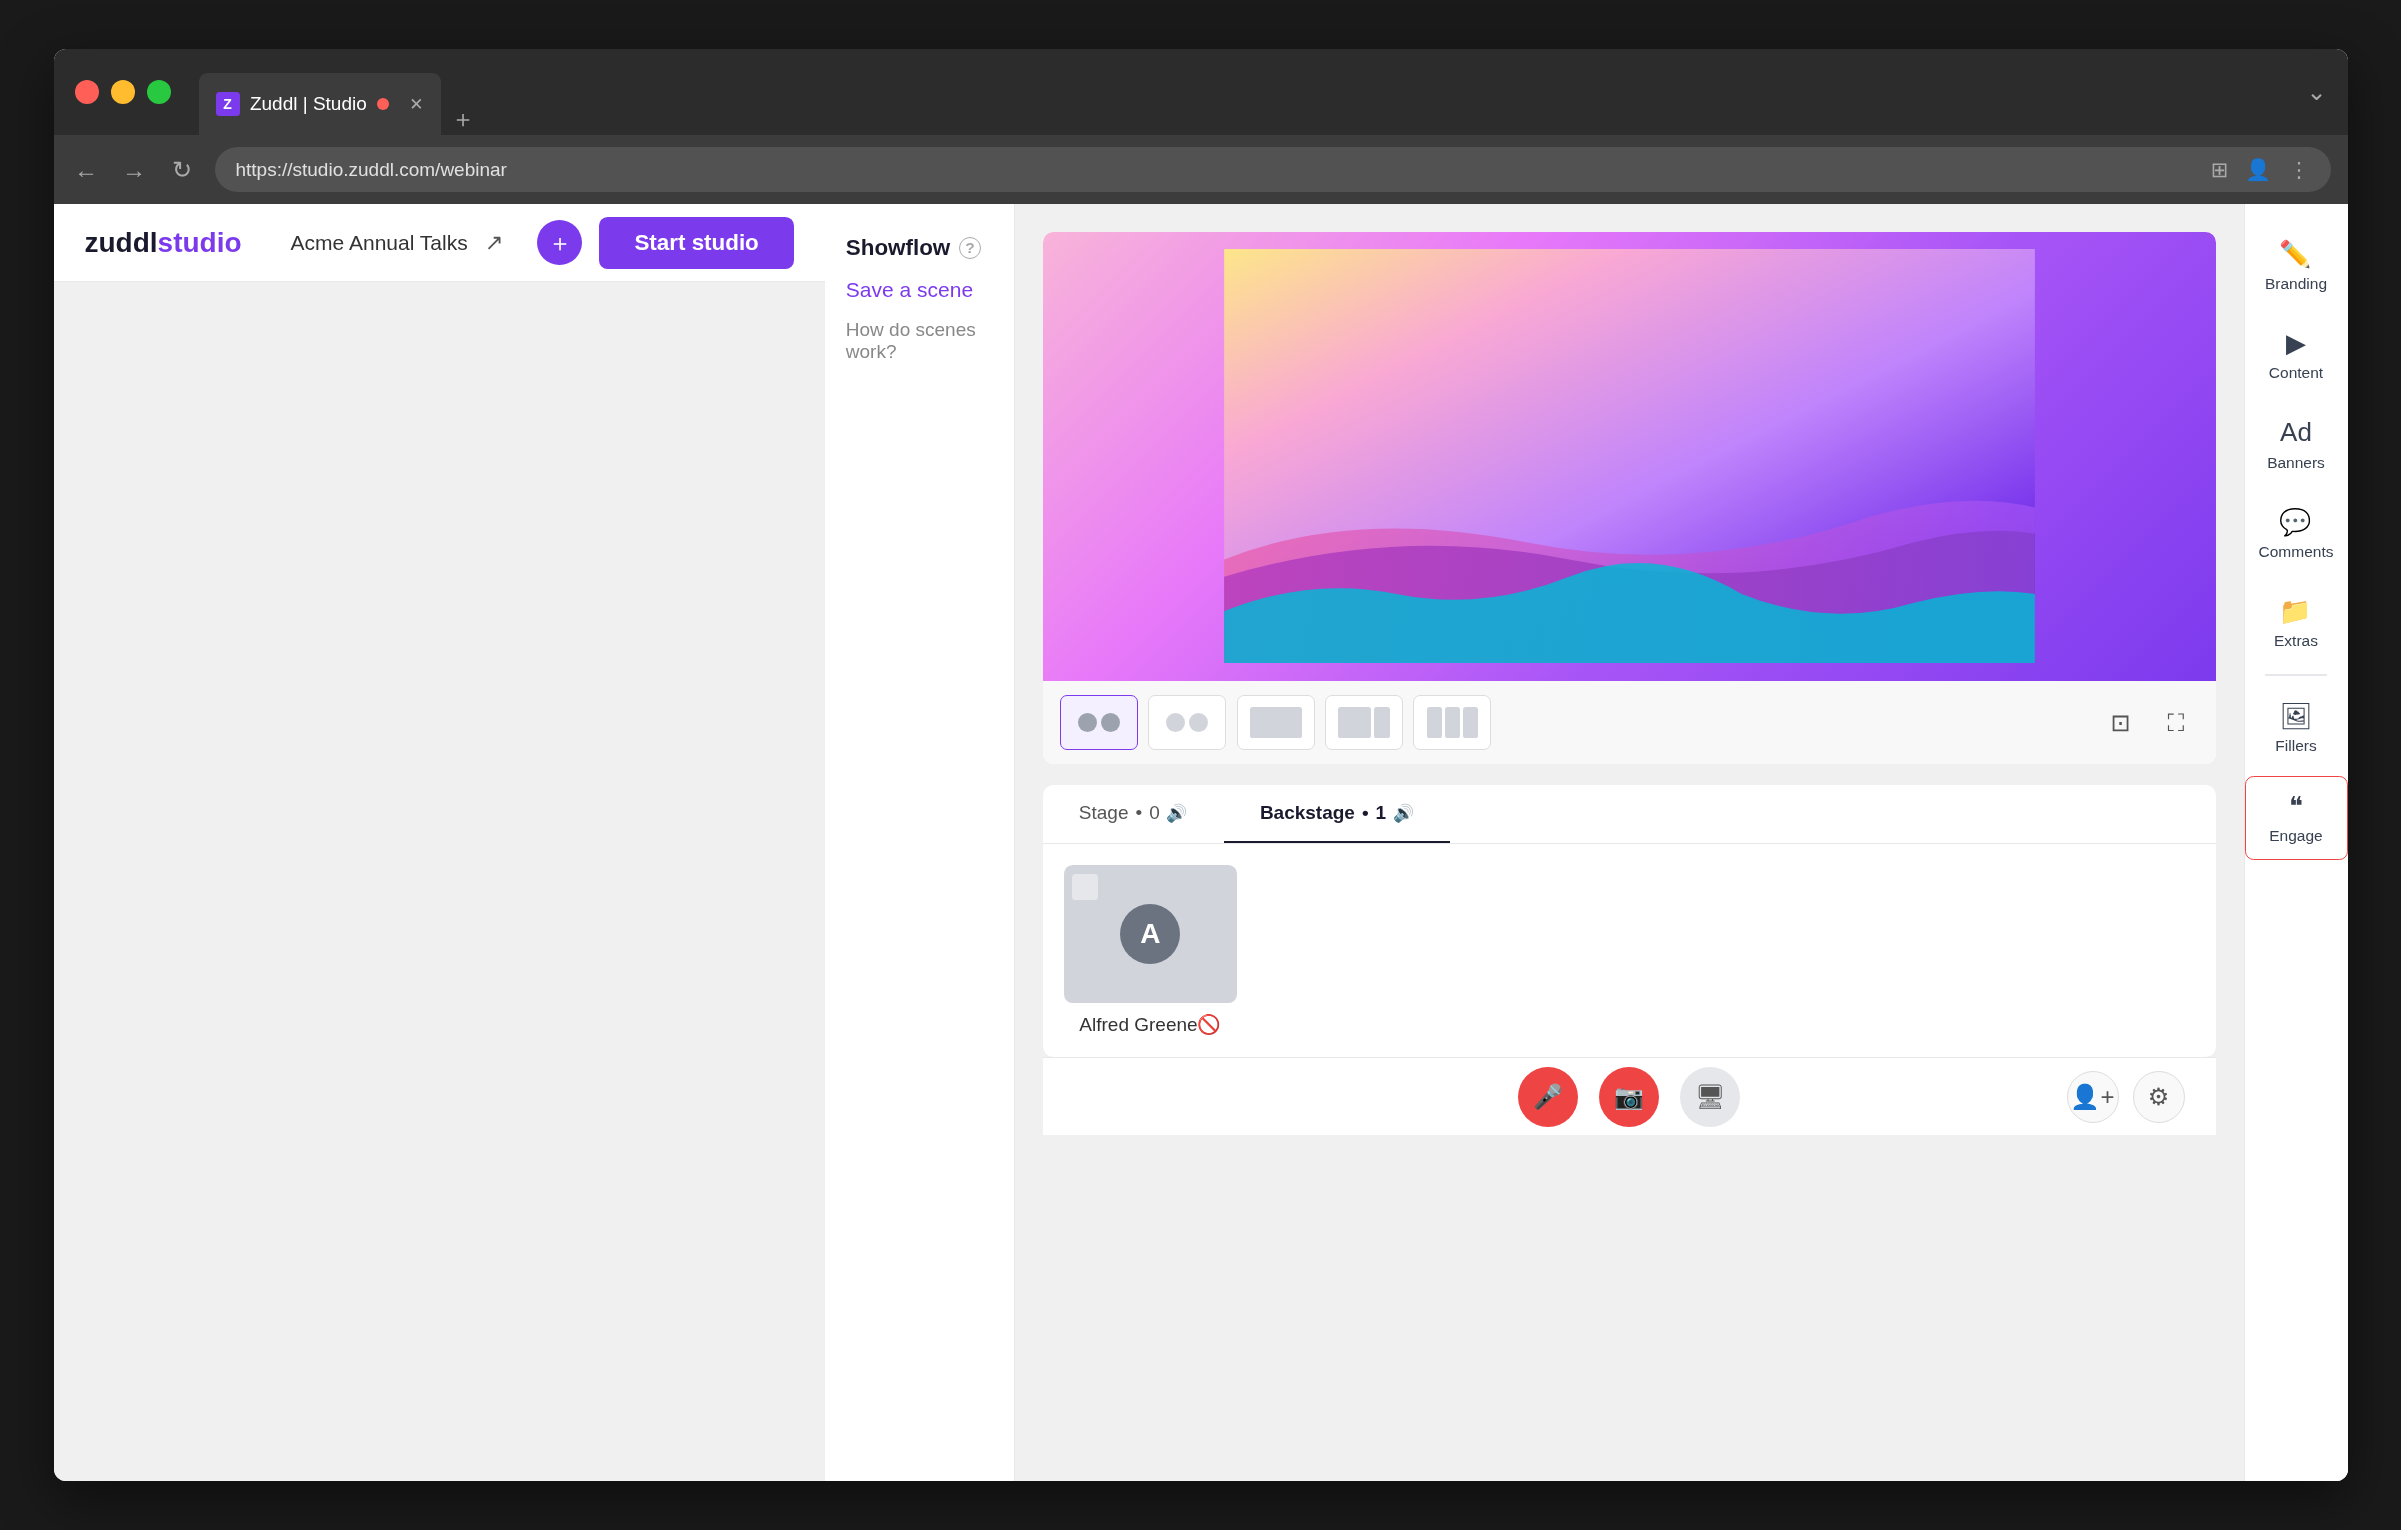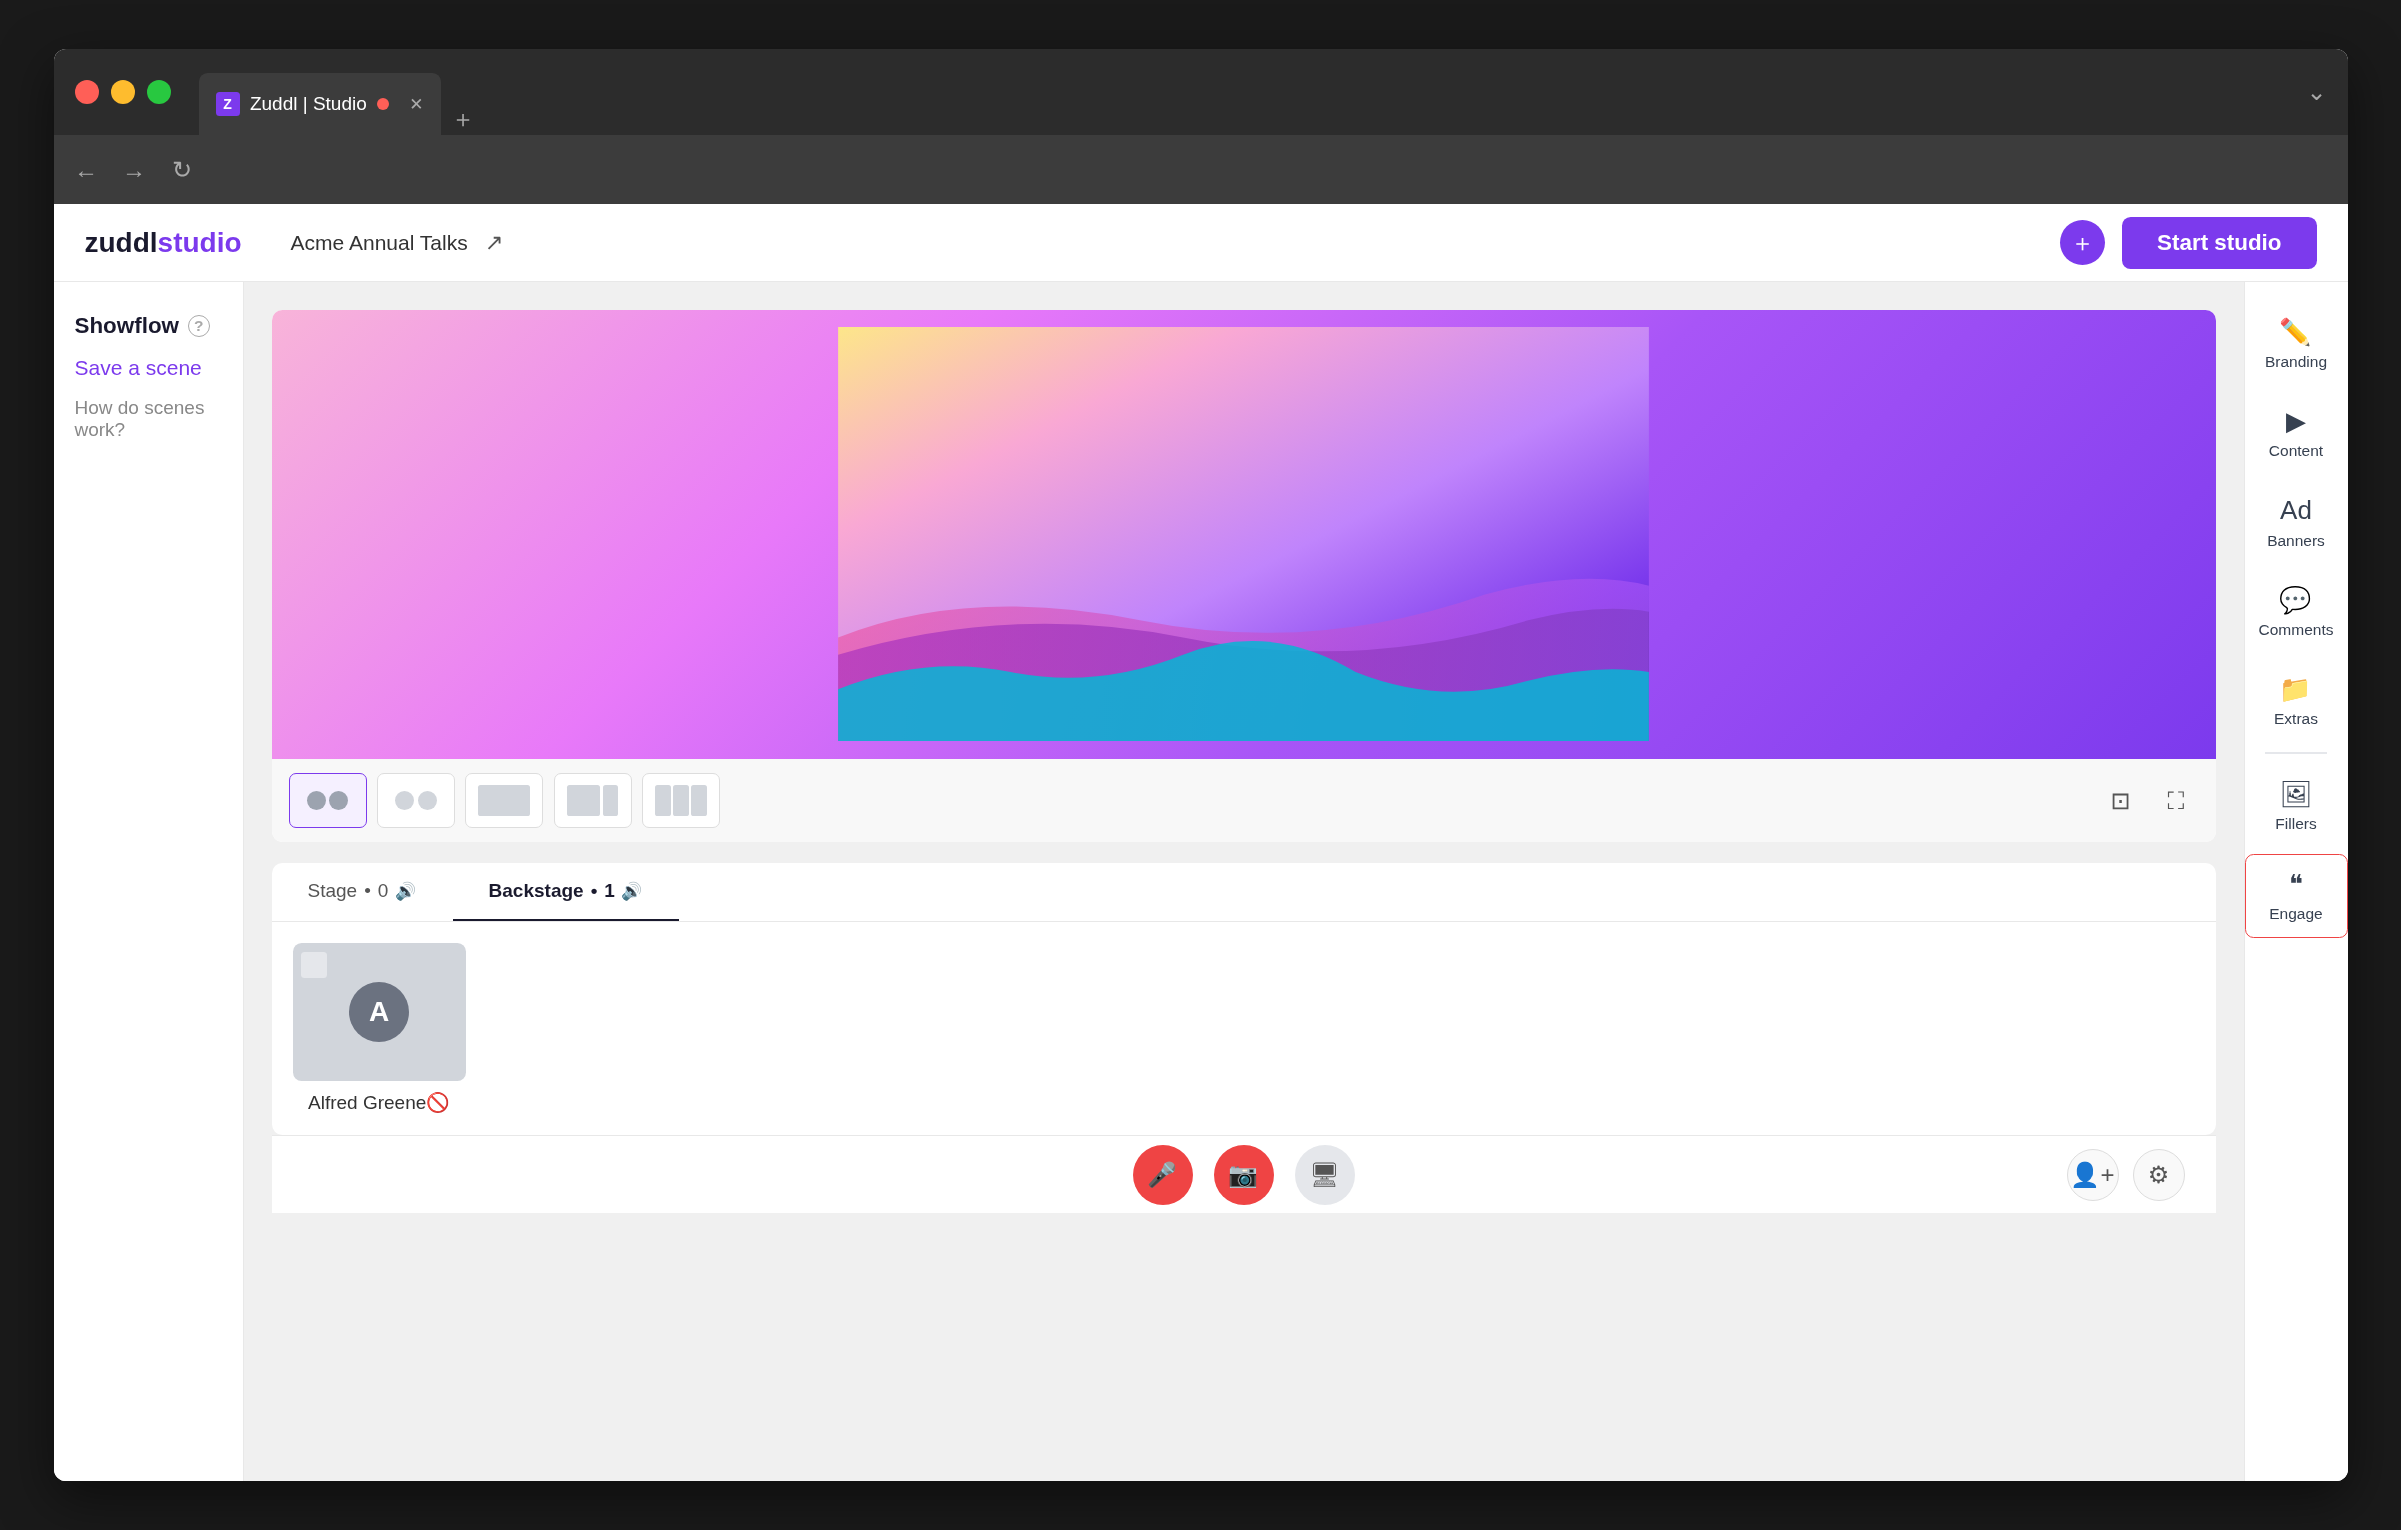--- a/index.html
+++ b/index.html
@@ -127,21 +127,21 @@
       display: flex;
       gap: 17px;
       color: #aaa;
       font-size: 21px;
     }
 
     
     .app-content {
       flex: 1;
       display: flex;
-      flex-direction: column;
+      flex-direction: row;
       background: #f0f0f0;
       overflow: hidden;
     }
 
     
     .app-header {
       background: #ffffff;
       height: 78px;
       display: flex;
       align-items: center;
@@ -487,20 +487,28 @@
       </div>
       <span class="new-tab-btn">＋</span>
     </div>
     <span class="browser-menu-right">⌄</span>
   </div>
 
   <div class="browser-addressbar">
     <span class="nav-btn">←</span>
     <span class="nav-btn">→</span>
     <span class="nav-btn">↻</span>
+    <div class="address-bar">
+      <span class="address-text">https://studio.zuddl.com/webinar</span>
+      <div class="address-icons">
+        <span>⊞</span>
+        <span>👤</span>
+        <span>⋮</span>
+      </div>
+    </div>
   </div>
 
   <div class="app-content">
 
     <div class="app-header">
       <div class="logo">
         <span class="logo-zuddl">zuddl</span>
           <span class="logo-studio"> studio</span>
       </div>
       <span class="header-event-name">Acme Annual Talks</span>

